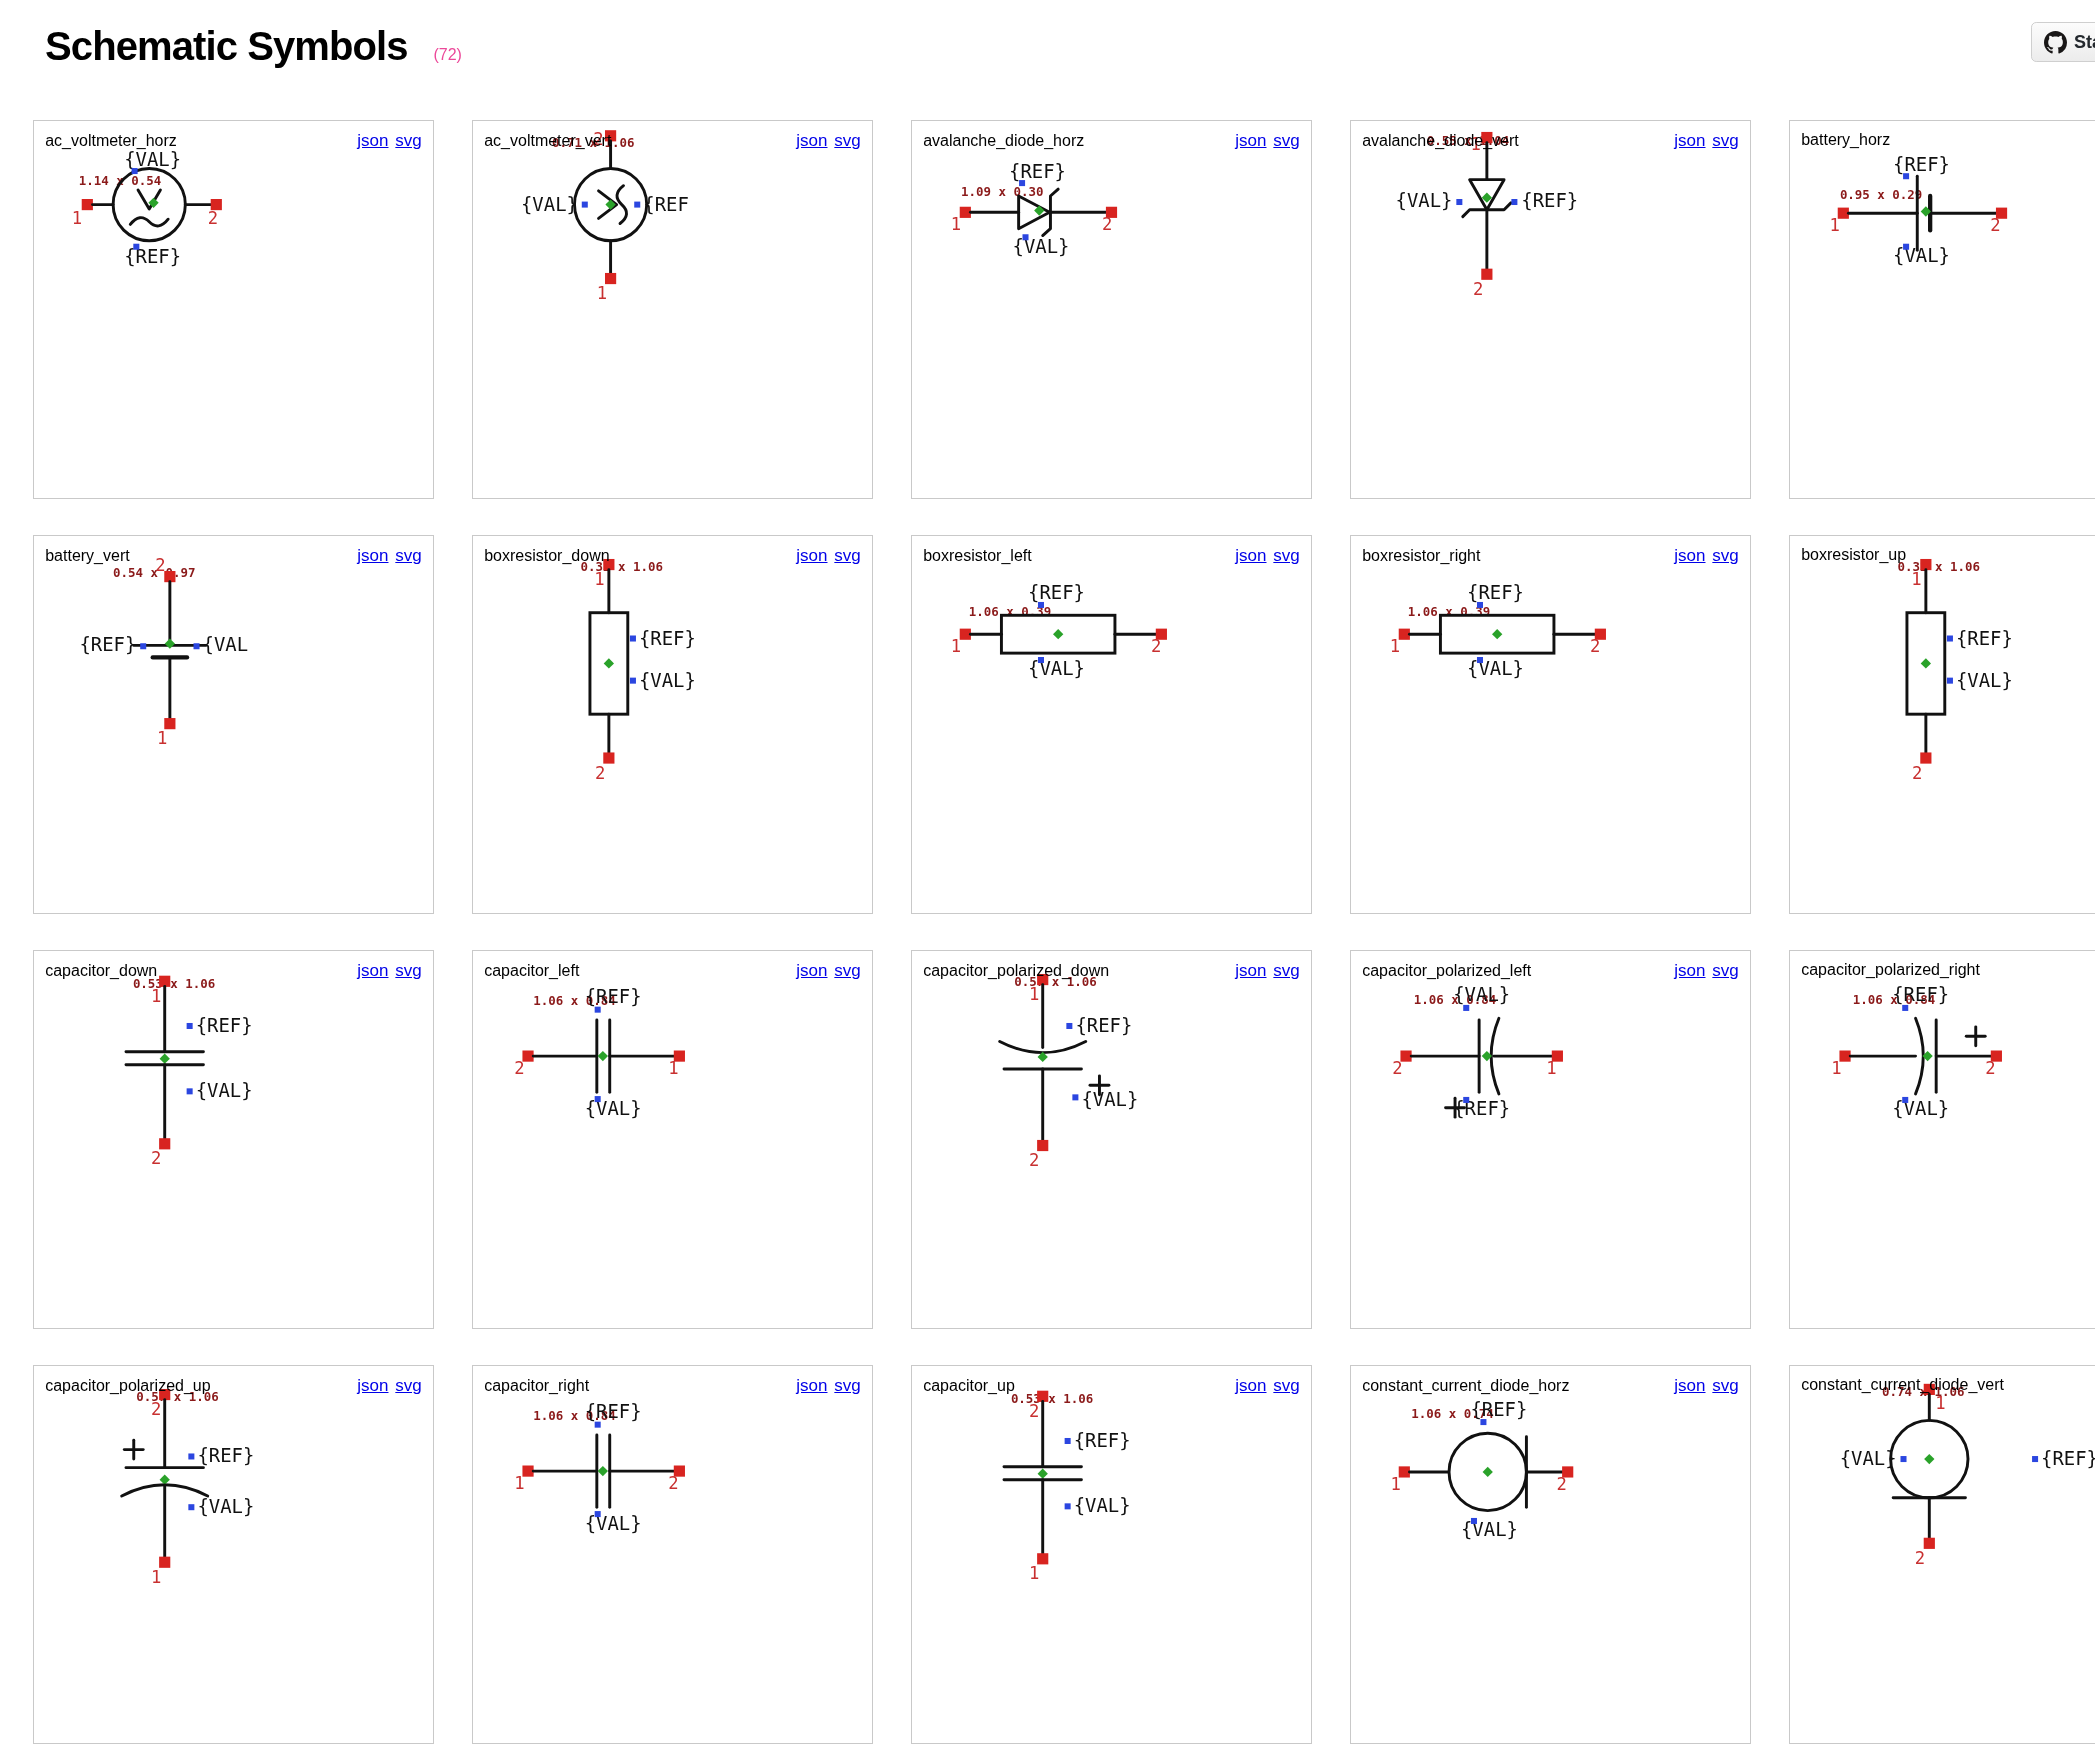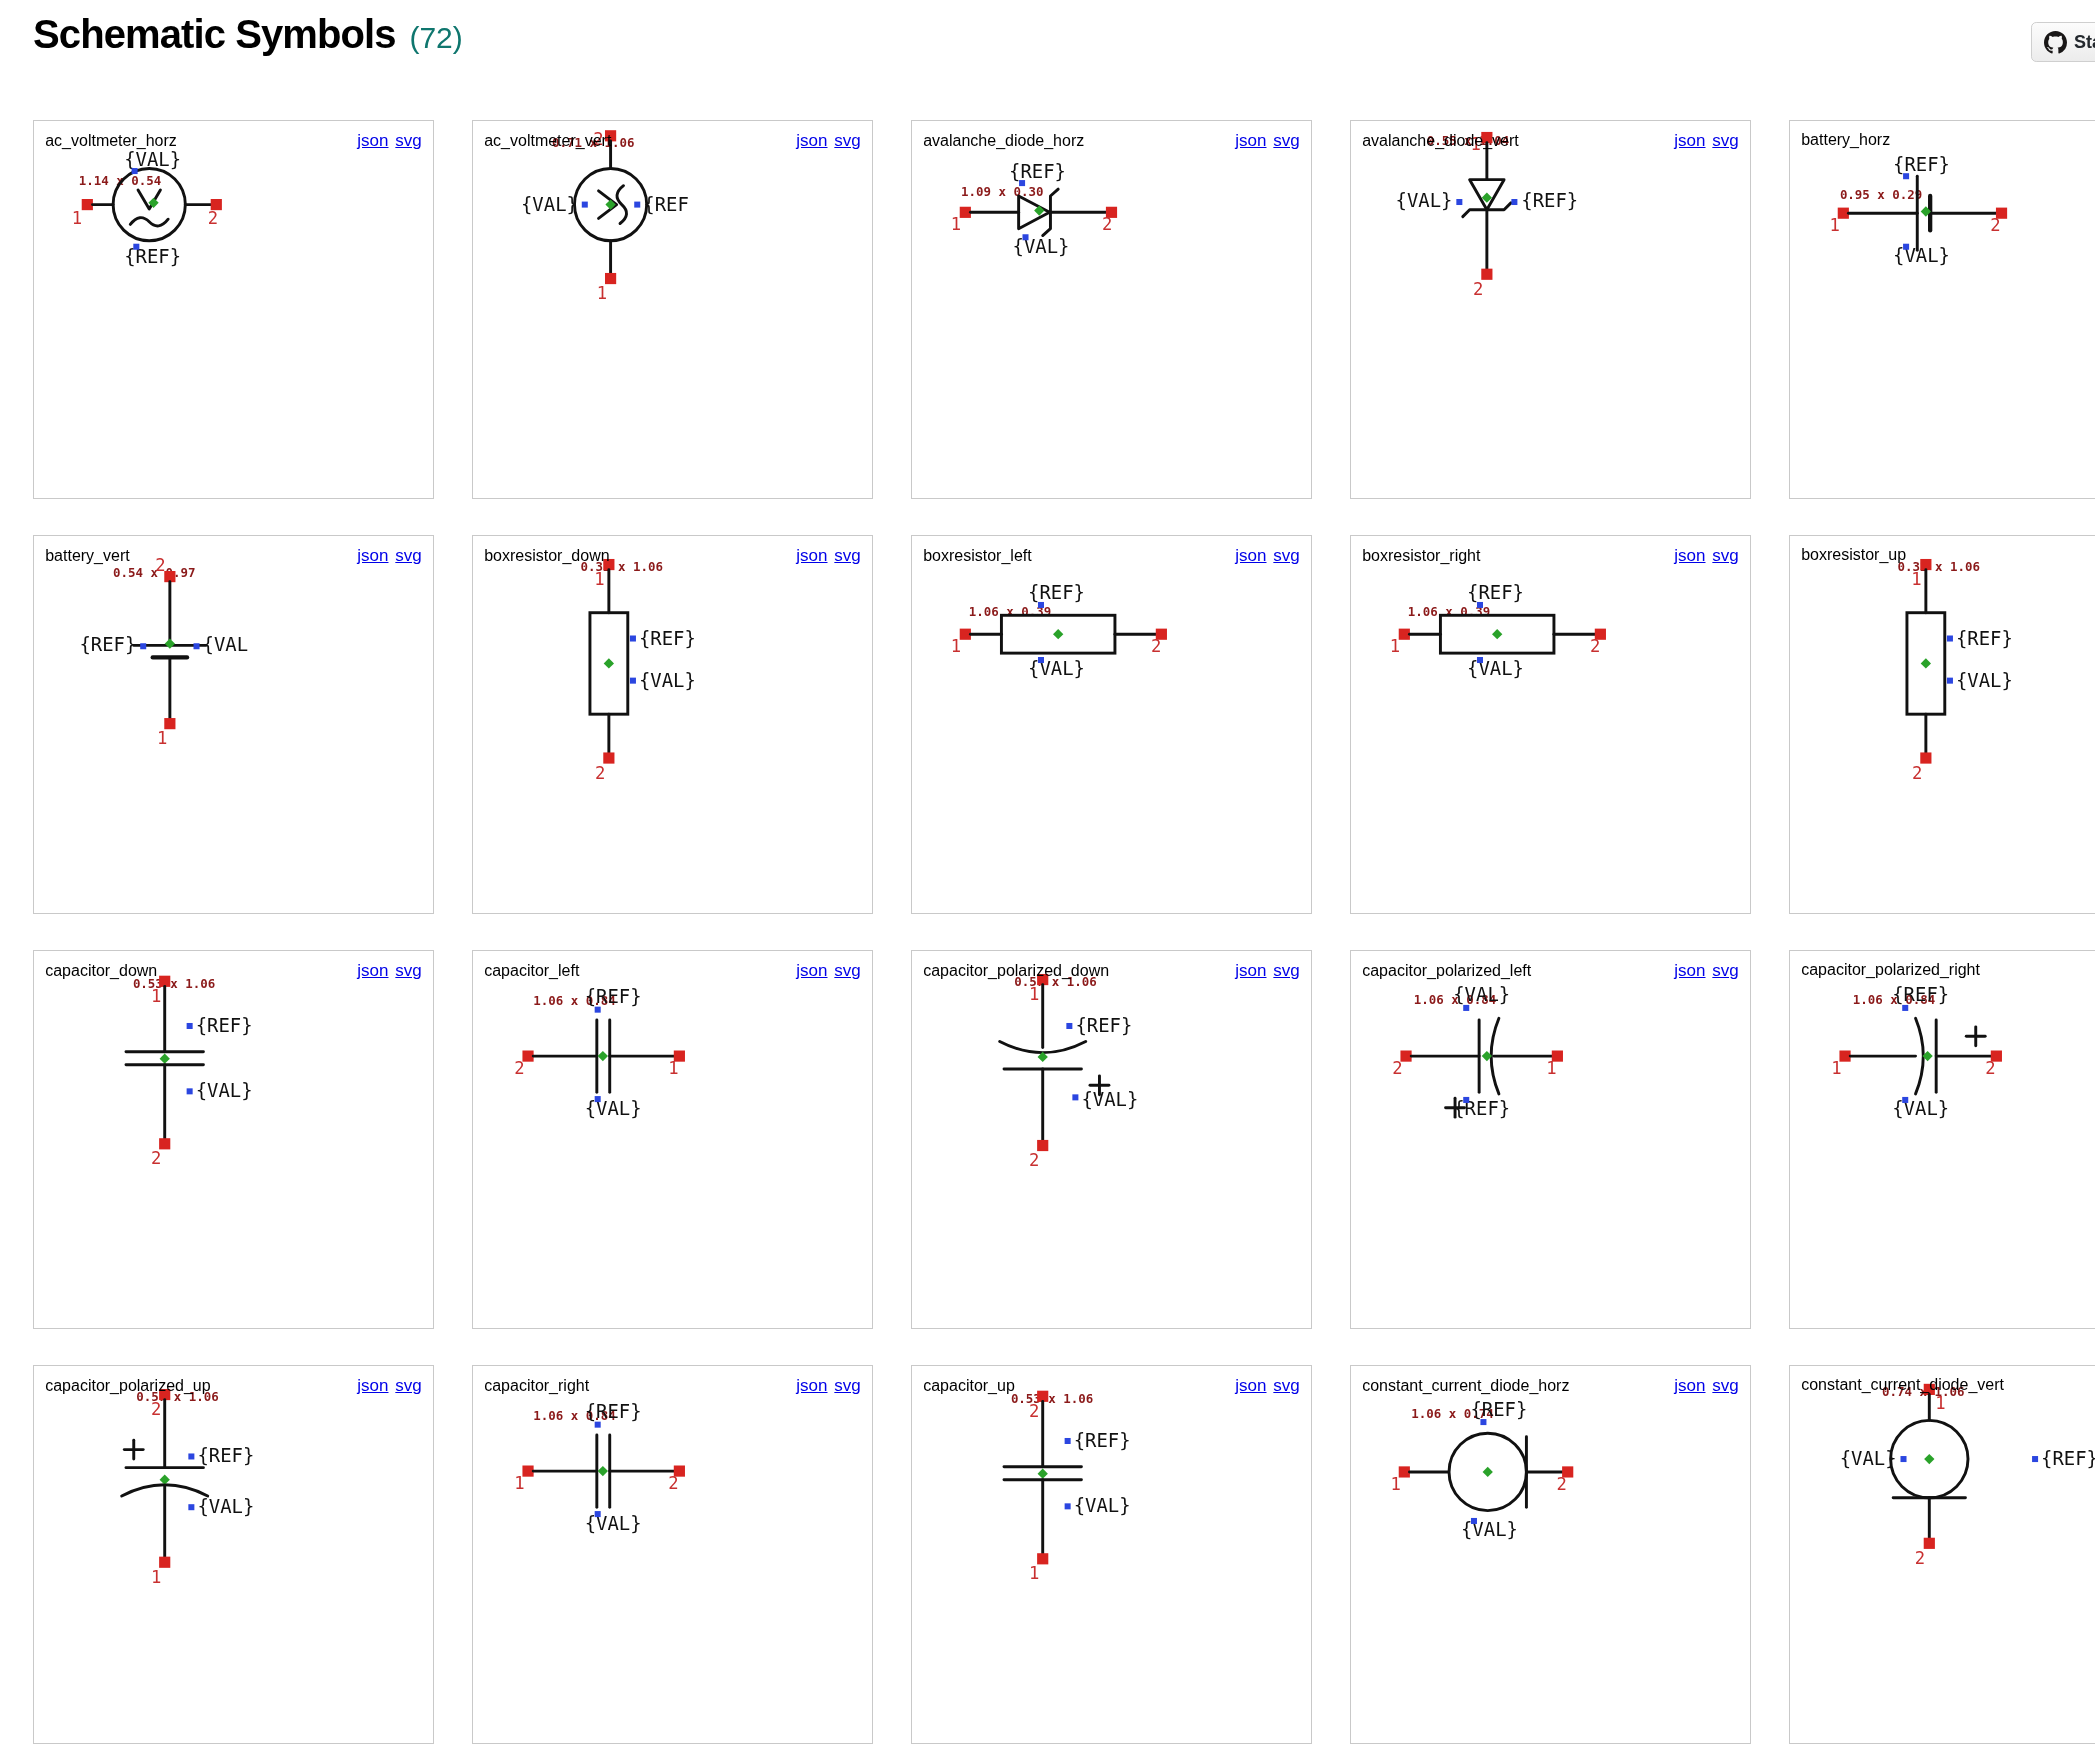--- a/index.html
+++ b/index.html
@@ -1,22 +1,22 @@
 <!DOCTYPE html>
 <html style="font-size:13.8px"><head>
 <meta charset="utf-8">
 <style>
   html,body{margin:0;padding:0;background:#ffffff;}
   body{
     width:2096px;height:1762px;overflow:hidden;position:relative;
     font-family:"Liberation Sans",sans-serif;color:#000;
   }
   .page-header{position:absolute;left:33px;top:12px;display:flex;align-items:baseline;gap:13.8px;}
-  .page-title{font-size:40px;font-weight:bold;margin:0;letter-spacing:-0.9px;}
-  .symbol-count{font-size:30px;color:#0f766e;}
+  .page-title{font-size:40px;font-weight:bold;margin:12px;letter-spacing:-0.9px;}
+  .symbol-count{font-size:16px;color:#ec4899;}
   .gh-btn{
     position:absolute;left:2031px;top:22.4px;height:40px;
     display:flex;align-items:center;gap:6.9px;padding:0 12px;
     border:0.9px solid #cfcfcf;border-radius:5.2px;
     background:linear-gradient(#fcfcfc,#ececec);
     font-family:"Liberation Sans",sans-serif;font-size:18px;font-weight:bold;color:#24292e;
     cursor:pointer;white-space:nowrap;
   }
   .grid{
     position:absolute;left:33px;top:120px;

